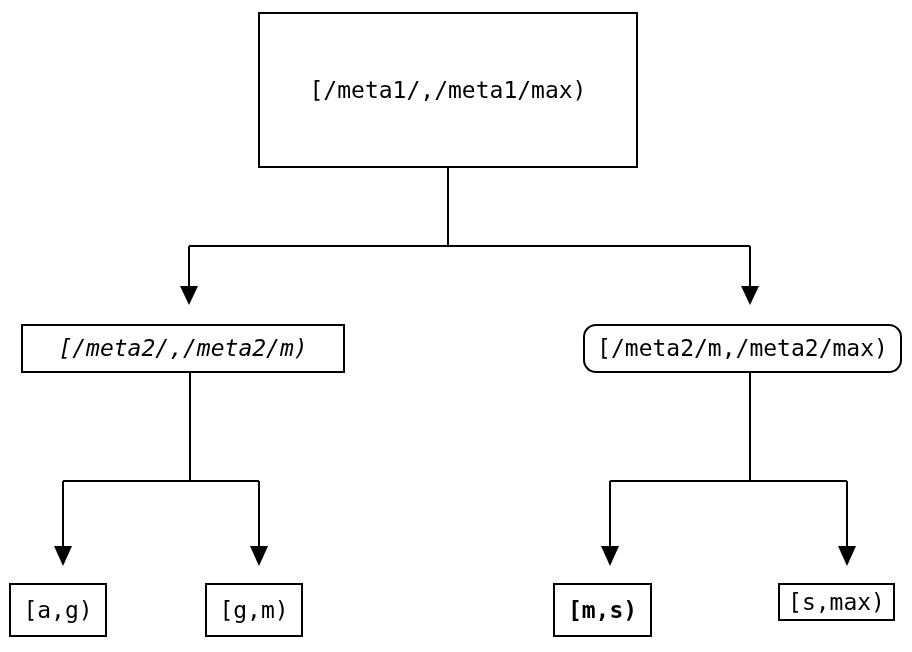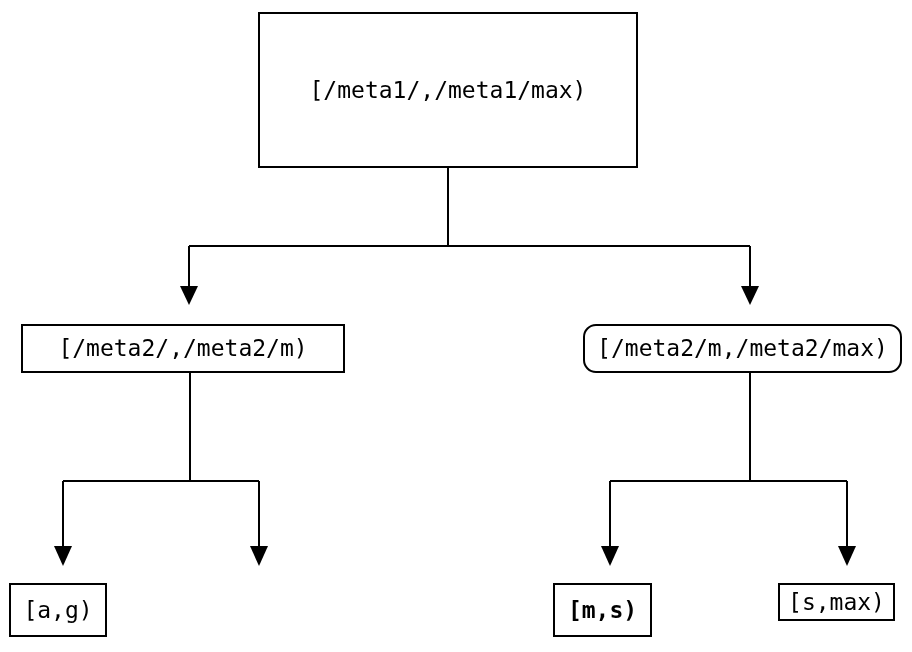--- a/index.html
+++ b/index.html
@@ -51,20 +51,21 @@
     top: 12px;
     width: 380px;
     height: 156px;
   }
   
   #node-l2-left {
     left: 21px;
     top: 324px;
     width: 324px;
     height: 49px;
+    font-style: italic;
   }
   #node-l2-right {
     left: 583px;
     top: 324px;
     width: 319px;
     height: 49px;
     border-radius: 13px;
   }
   
   #node-leaf-ag {
@@ -143,20 +144,23 @@
   </div>
 
   <div class="tree-node" id="node-l2-right">
     <span class="node-label">[/meta2/m,/meta2/max)</span>
   </div>
 
   <div class="tree-node" id="node-leaf-ag">
     <span class="node-label">[a,g)</span>
   </div>
 
+  <div class="tree-node" id="node-leaf-gm">
+    <span class="node-label">[g,m)</span>
+  </div>
 
   <div class="tree-node" id="node-leaf-ms">
     <span class="node-label">[m,s)</span>
   </div>
 
   <div class="tree-node" id="node-leaf-smax">
     <span class="node-label">[s,max)</span>
   </div>
 
 </div>

